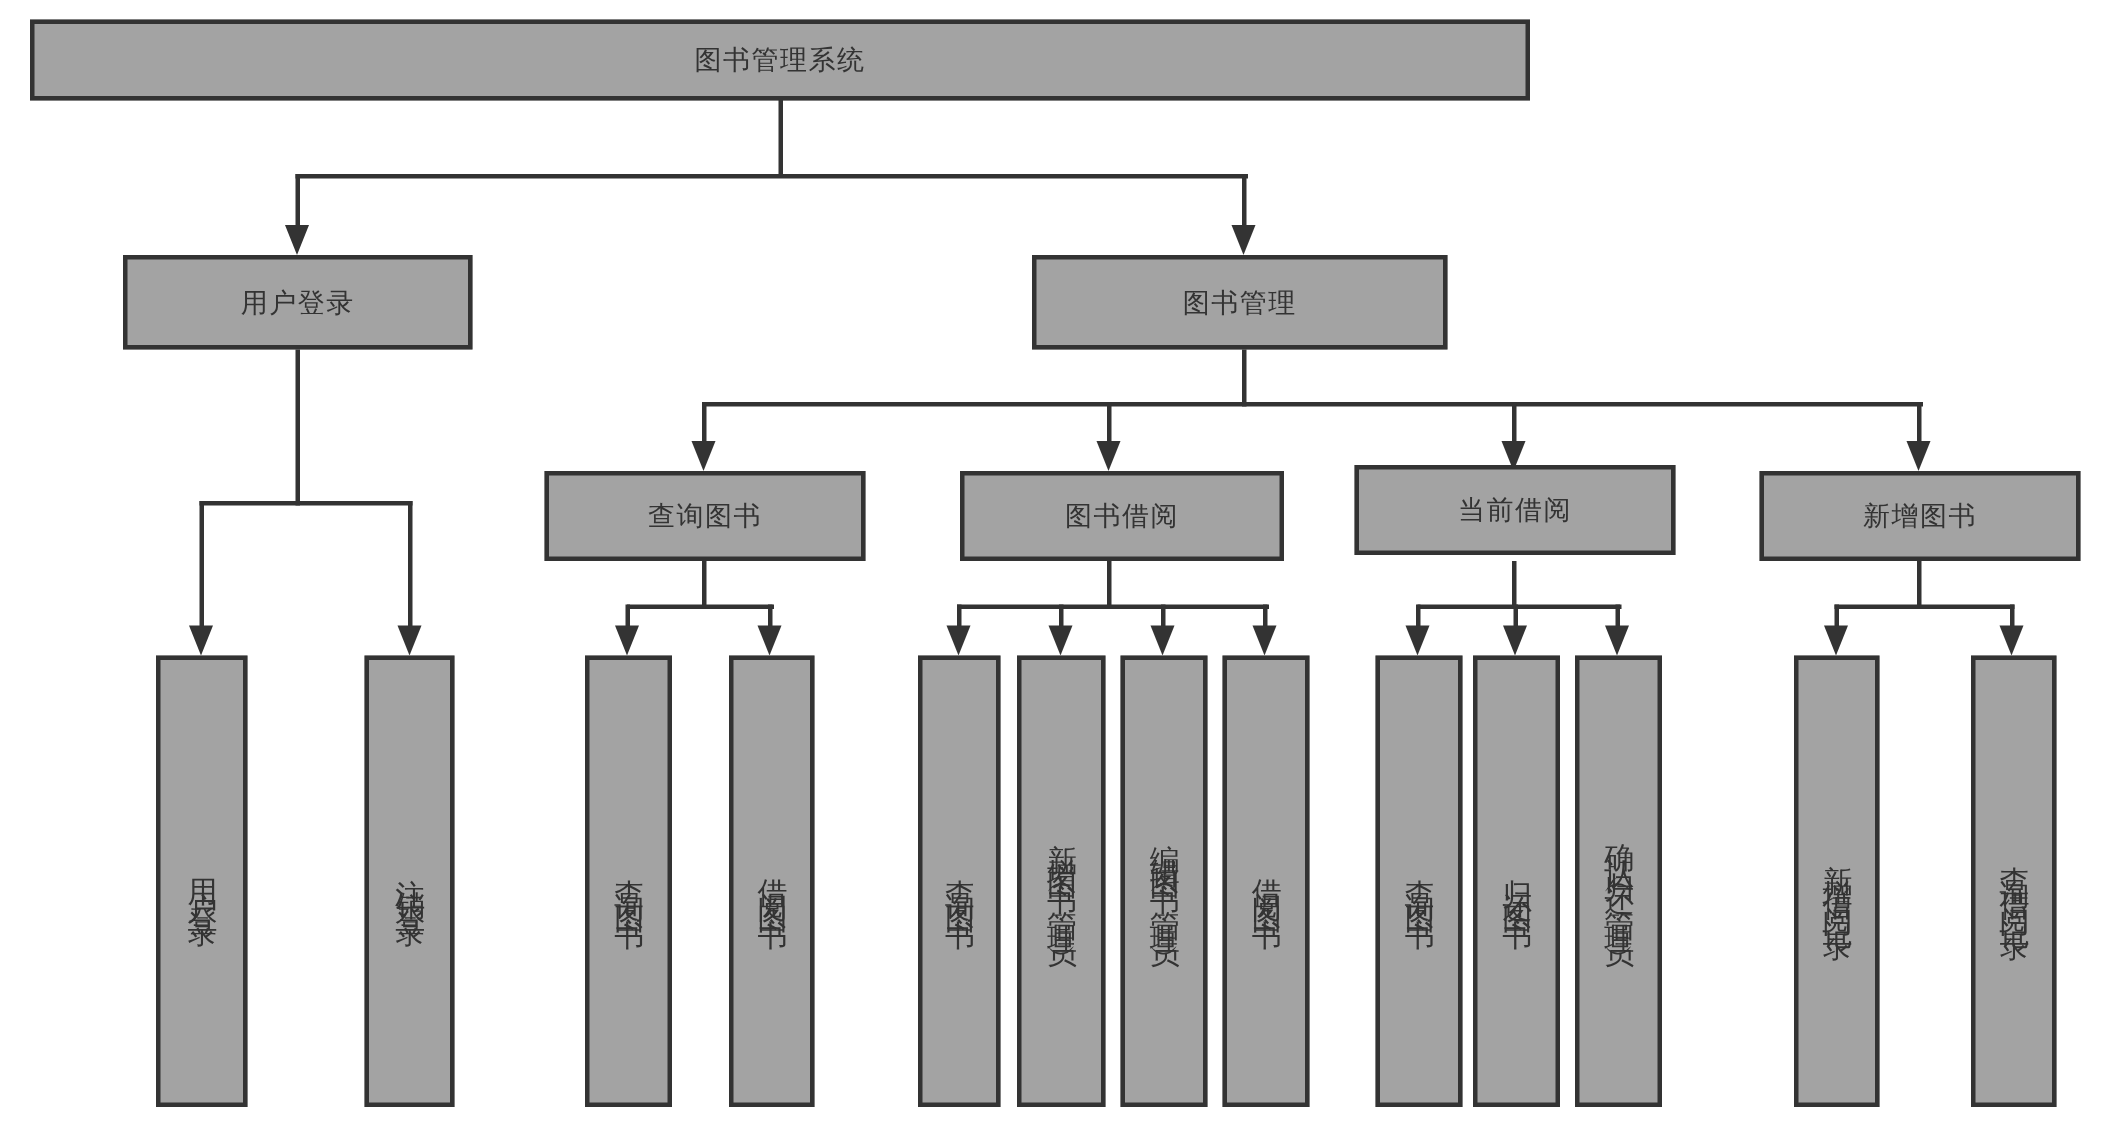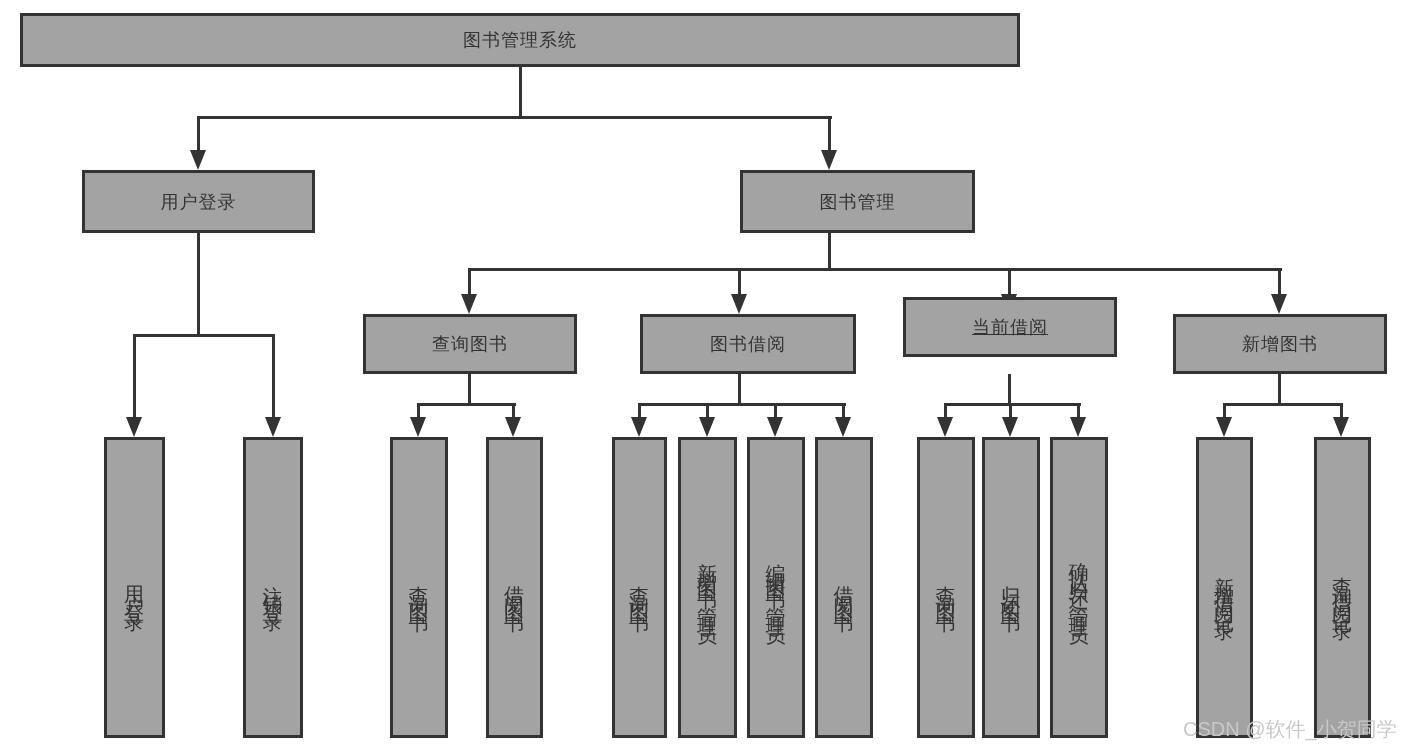--- a/index.html
+++ b/index.html
@@ -67,21 +67,21 @@
   <div class="box h" style="left:20px; top:13px; width:1000px; height:54px;">图书管理系统</div>
 
   <div class="vline" style="left:519px; top:66px; height:52px;"></div>
   <div class="hline" style="left:197px; top:116px; width:635px;"></div>
   <div class="vline" style="left:197px; top:116px; height:40px;"></div>
   <div class="arrow" style="left:190px; top:150px;"></div>
   <div class="vline" style="left:828px; top:116px; height:40px;"></div>
   <div class="arrow" style="left:821px; top:150px;"></div>
 
   <div class="box h" style="left:82px; top:170px; width:233px; height:63px;">用户登录</div>
-  <div class="box h" style="left:740px; top:170px; width:235px; height:63px;">图书管理</div>
+  <div class="box h" style="left:688px; top:170px; width:277px; height:63px;">图书管理</div>
 
   <div class="vline" style="left:197px; top:233px; height:104px;"></div>
   <div class="hline" style="left:133px; top:334px; width:142px;"></div>
   <div class="vline" style="left:133px; top:334px; height:86px;"></div>
   <div class="arrow" style="left:126px; top:417px;"></div>
   <div class="vline" style="left:272px; top:334px; height:86px;"></div>
   <div class="arrow" style="left:265px; top:417px;"></div>
 
   <div class="vline" style="left:828px; top:233px; height:38px;"></div>
   <div class="hline" style="left:469px; top:268px; width:813px;"></div>
@@ -89,21 +89,21 @@
   <div class="arrow" style="left:461px; top:294px;"></div>
   <div class="vline" style="left:738px; top:268px; height:30px;"></div>
   <div class="arrow" style="left:731px; top:294px;"></div>
   <div class="vline" style="left:1008px; top:268px; height:30px;"></div>
   <div class="arrow" style="left:1001px; top:294px;"></div>
   <div class="vline" style="left:1278px; top:268px; height:30px;"></div>
   <div class="arrow" style="left:1271px; top:294px;"></div>
 
   <div class="box h" style="left:363px; top:314px; width:214px; height:60px;">查询图书</div>
   <div class="box h" style="left:640px; top:314px; width:216px; height:60px;">图书借阅</div>
-  <div class="box h" style="left:903px; top:297px; width:214px; height:60px;text-decoration:underline;">当前借阅</div>
+  <div class="box h" style="left:903px; top:310px; width:214px; height:60px;">当前借阅</div>
   <div class="box h" style="left:1173px; top:314px; width:214px; height:60px;">新增图书</div>
 
   <div class="vline" style="left:468px; top:374px; height:32px;"></div>
   <div class="hline" style="left:418px; top:403px; width:98px;"></div>
   <div class="vline" style="left:417px; top:403px; height:18px;"></div>
   <div class="arrow" style="left:410px; top:417px;"></div>
   <div class="vline" style="left:512px; top:403px; height:18px;"></div>
   <div class="arrow" style="left:505px; top:417px;"></div>
 
   <div class="vline" style="left:738px; top:374px; height:32px;"></div>
@@ -144,15 +144,14 @@
   <div class="box v" style="left:747px; top:437px; width:58px; height:301px;">编辑图书（管理员）</div>
   <div class="box v" style="left:815px; top:437px; width:58px; height:301px;">借阅图书</div>
 
   <div class="box v" style="left:917px; top:437px; width:58px; height:301px;">查询图书</div>
   <div class="box v" style="left:982px; top:437px; width:58px; height:301px;">归还图书</div>
   <div class="box v" style="left:1050px; top:437px; width:58px; height:301px;">确认归还（管理员）</div>
 
   <div class="box v" style="left:1196px; top:437px; width:57px; height:301px;">新增借阅记录</div>
   <div class="box v" style="left:1314px; top:437px; width:57px; height:301px;">查询借阅记录</div>
 
-  <div class="watermark">CSDN @软件_小贺同学</div>
 
 </div>
 
 </body></html>

